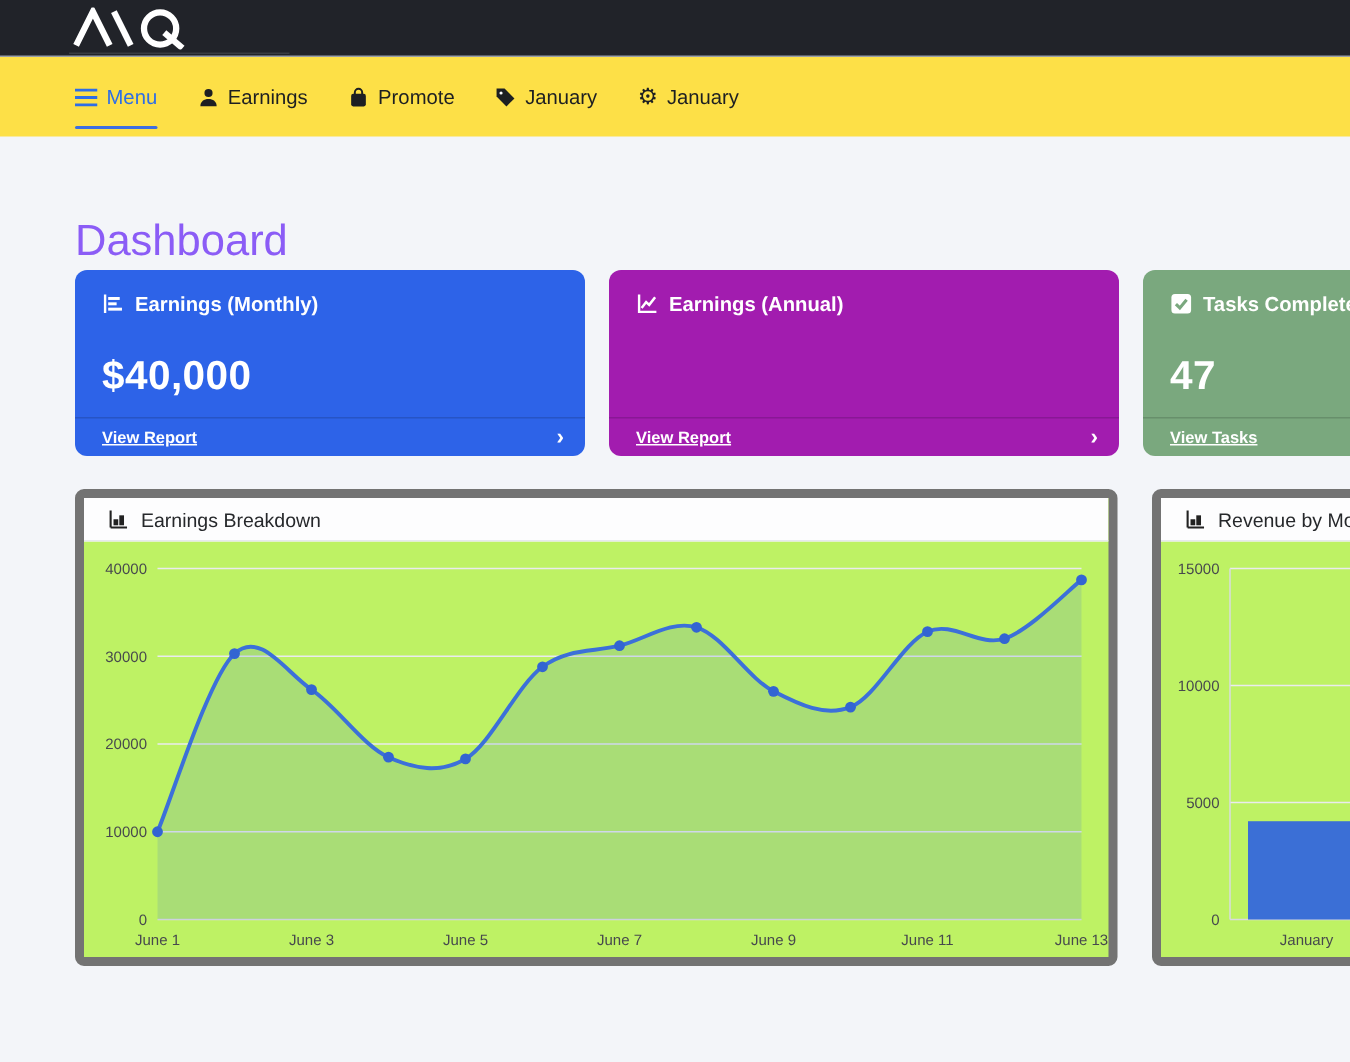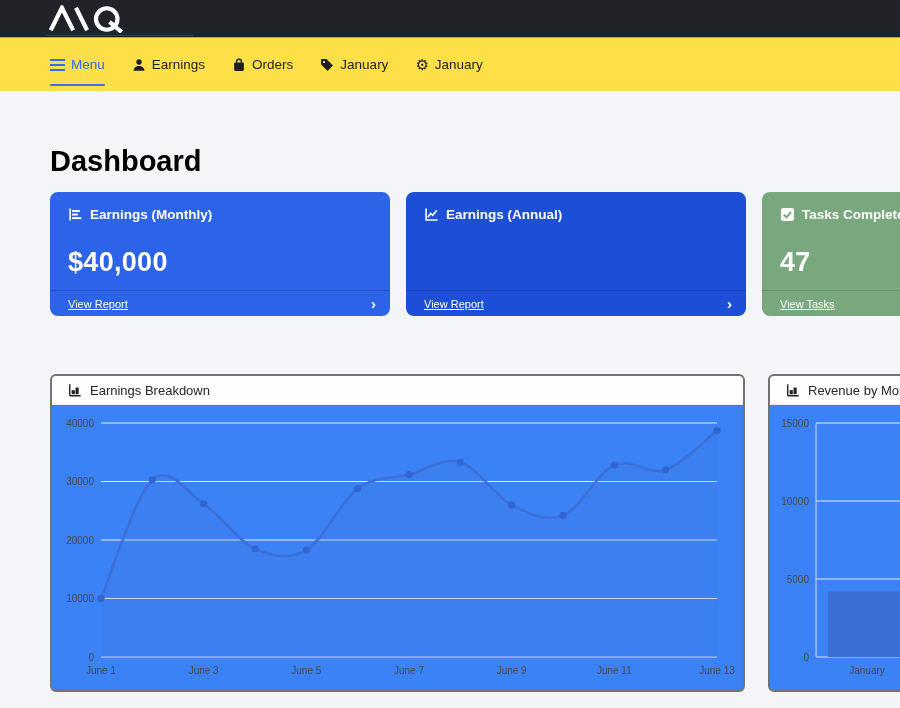--- a/index.html
+++ b/index.html
@@ -14,39 +14,39 @@
 
   
   .navbar { height:53px; background:#fde047; display:flex; align-items:center; padding-left:50px; gap:27px; }
   .nav-item { position:relative; display:flex; align-items:center; gap:6px; height:100%; font-size:13.5px; color:#1d1f22; cursor:pointer; }
   .nav-item svg, .nav-item .glyph { flex:0 0 auto; }
   .glyph { font-size:15px; line-height:1; color:#1d1f22; }
   .nav-item.active { color:#2e6ee6; }
   .nav-item.active .underline { position:absolute; left:0; right:0; bottom:5px; height:2.5px; background:#3d6fe0; border-radius:2px; }
 
   .main { padding:0 0 0 50px; }
-  h1.page-title { margin:54px 0 14px; font-size:29px; font-weight:700; color:#000000; }
+  h1.page-title { margin:54px 0 2px; font-size:29px; font-weight:400; color:#8b5cf6; }
 
   
   .cards-row { display:flex; gap:16px; width:1052px; }
   .stat-card { width:340px; height:124px; border-radius:8px; color:#fff; position:relative; overflow:hidden; }
   .stat-card.blue { background:#2d63e8; }
-  .stat-card.yellow { background:#1d4ed8; }
+  .stat-card.yellow { background:#a21caf; }
   .stat-card.green { background:#7aa87e; }
   .stat-card .body { padding:15px 18px 0; }
   .stat-card .ctitle { display:flex; align-items:center; gap:7px; font-size:13.5px; font-weight:700; }
   .stat-card .cvalue { margin-top:25px; font-size:27px; font-weight:700; letter-spacing:.3px; }
   .stat-card .cfooter { position:absolute; left:0; right:0; bottom:0; height:26px; border-top:1px solid rgba(0,0,0,0.15);
       display:flex; align-items:center; justify-content:space-between; padding:0 14px 0 18px; }
-  .stat-card .cfooter a { color:#fff; font-size:11px; font-weight:400; text-decoration:underline; }
+  .stat-card .cfooter a { color:#fff; font-size:11px; font-weight:700; text-decoration:underline; }
   .stat-card .chev { font-size:15px; font-weight:700; line-height:1; color:#fff; }
 
   
   .charts-row { display:flex; gap:23px; width:1059px; margin-top:22px; }
-  .chart-card { background:#3b82f6; border:2px solid #737373; border-radius:6px; overflow:hidden;margin-top:36px; }
+  .chart-card { background:#bef264; border:6px solid #737373; border-radius:6px; overflow:hidden; }
   .chart-card.left { width:695px; height:318px; }
   .chart-card.right { width:340px; height:318px; }
   .chart-header { height:29px; display:flex; align-items:center; gap:8px; padding:0 16px; font-size:13px; color:#26282b;
       background:#fdfdfe; border-bottom:1px solid #e7e9ed; }
   .ctick { font:10px "Liberation Sans", sans-serif; fill:#47494d; }
 </style>
 </head>
 <body>
 
 <div class="app">
@@ -76,21 +76,21 @@
         <circle cx="8" cy="4.6" r="3.1" fill="#1d1f22"></circle>
         <path d="M1.8 14.6c0-3.4 2.8-5.4 6.2-5.4s6.2 2 6.2 5.4z" fill="#1d1f22"></path>
       </svg>
       <span>Earnings</span>
     </div>
     <div class="nav-item">
       <svg width="14" height="14" viewBox="0 0 16 16">
         <path d="M5.2 6V4.2a2.8 2.8 0 0 1 5.6 0V6" fill="none" stroke="#1d1f22" stroke-width="1.5"></path>
         <rect x="2.4" y="5.2" width="11.2" height="9.6" rx="1.6" fill="#1d1f22"></rect>
       </svg>
-      <span>Orders</span>
+      <span>Promote</span>
     </div>
     <div class="nav-item">
       <svg width="14" height="14" viewBox="0 0 16 16">
         <path d="M1.2 1.2h6.1l7.5 7.5-6.1 6.1-7.5-7.5z" fill="#1d1f22"></path>
         <circle cx="4.6" cy="4.6" r="1.2" fill="#fff"></circle>
       </svg>
       <span>January</span>
     </div>
     <div class="nav-item">
       <span class="glyph">⚙</span>

